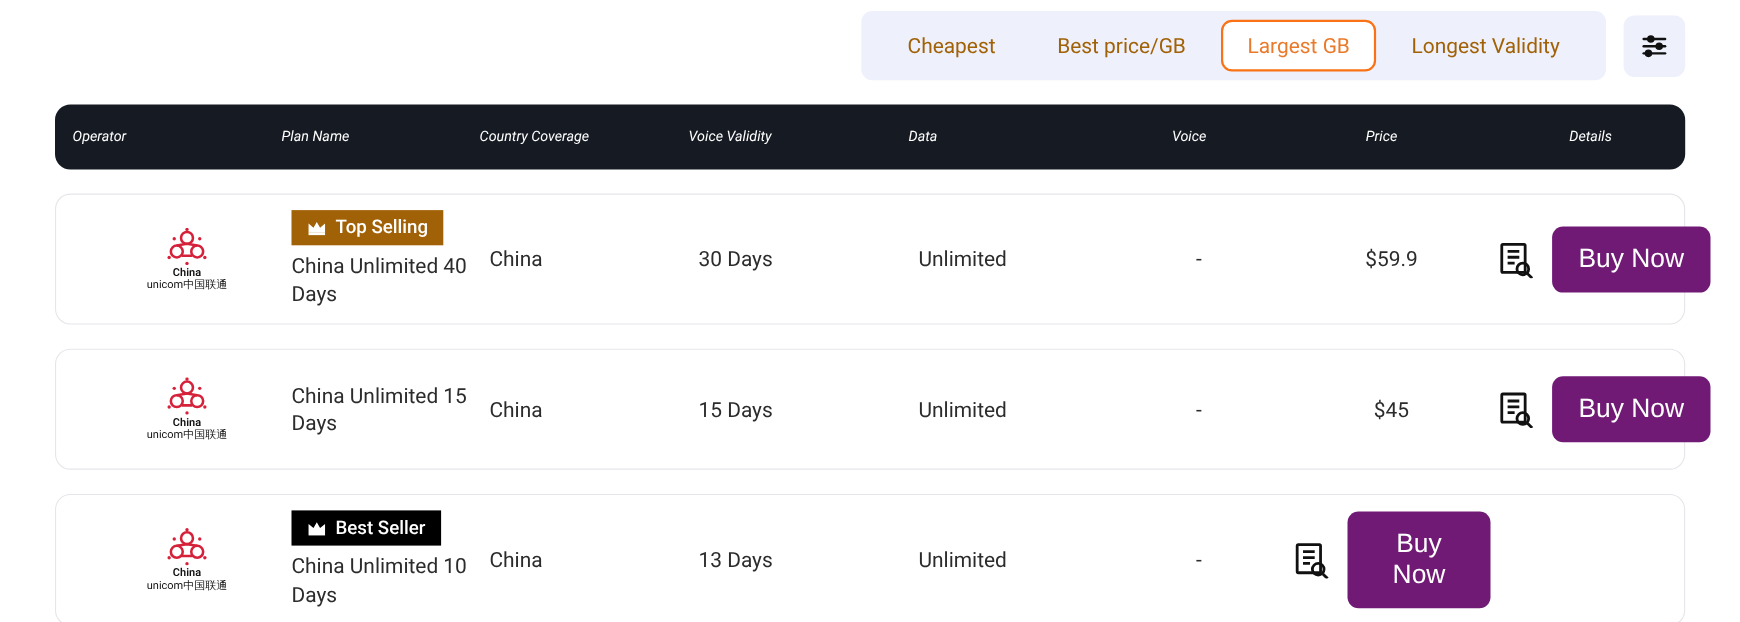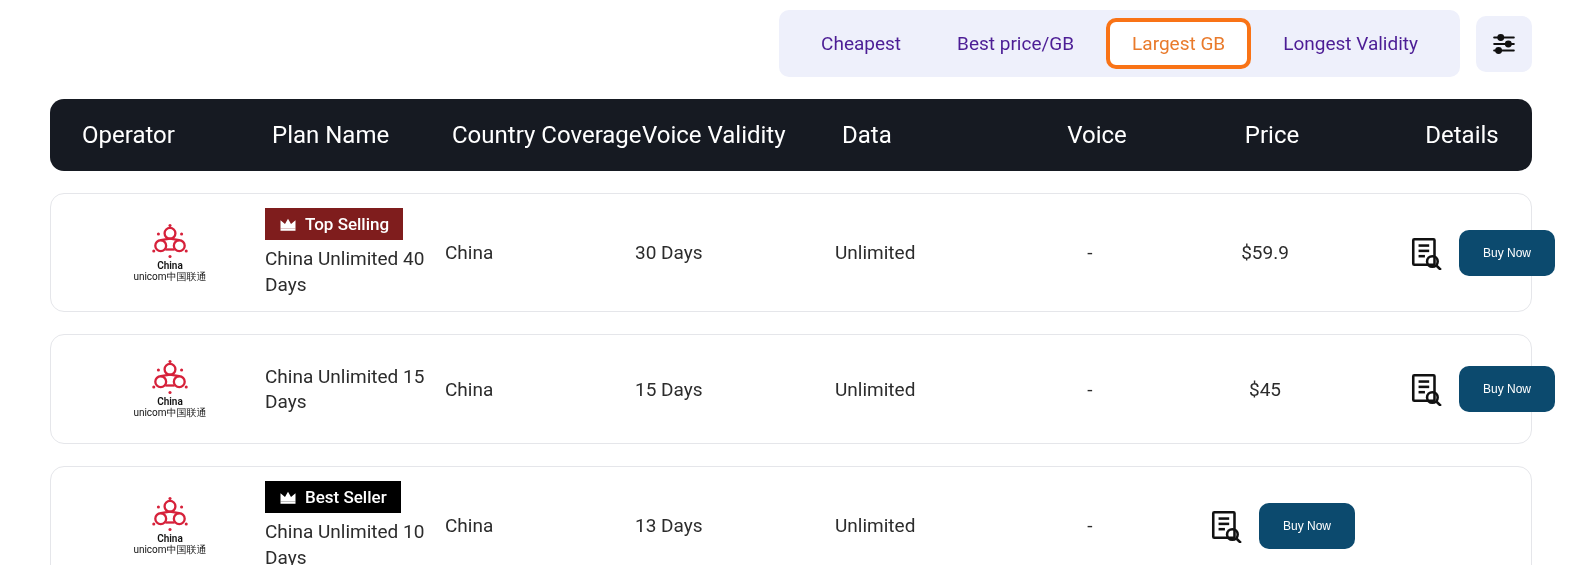--- a/index.html
+++ b/index.html
@@ -20,50 +20,51 @@
       display: flex;
       align-items: center;
       background: #eef0fb;
       border-radius: 10px;
       padding: 8px 18px;
       gap: 8px;
     }
     .filter-tab {
       padding: 10px 22px;
       font-size: 19px;
-      color: #4c1d95;
+      color: #a16207;
       border-radius: 10px;
       cursor: pointer;
       border: 2px solid transparent;
     }
     .filter-tab.active {
       color: #e97a2b;
-      border: 4px solid #f97316;
+      border: 2px solid #f97316;
       background: #fff;
     }
     .settings-btn {
       width: 56px;
       height: 56px;
       background: #eef0fb;
       border-radius: 10px;
       display: flex;
       align-items: center;
       justify-content: center;
       cursor: pointer;
     }
     .table-header {
       background: #161a22;
       color: #ffffff;
       border-radius: 14px;
       display: grid;
       grid-template-columns: 190px 180px 190px 200px 170px 170px 180px 200px;
       align-items: center;
-      padding: 22px 32px;
-      font-size: 24px;
+      padding: 22px 16px;
+      font-size: 13px;
       margin-top: 12px;
+      font-style: italic;
     }
     .table-row {
       border: 1px solid #e5e6ea;
       border-radius: 14px;
       display: grid;
       grid-template-columns: 190px 180px 190px 200px 170px 170px 180px 200px;
       align-items: center;
       padding: 14px 24px;
       font-size: 19px;
       color: #2c2c2c;
@@ -103,45 +104,45 @@
     .badge {
       display: inline-flex;
       align-items: center;
       gap: 8px;
       padding: 6px 14px;
       font-size: 17px;
       color: #fff;
       width: fit-content;
       font-weight: 500;
     }
-    .badge.orange { background: #7f1d1d; justify-content: space-between; }
+    .badge.orange { background: #a16207; justify-content: space-between; }
     .badge.black { background: #000000; }
     .plan-name {
       font-size: 19px;
       color: #2c2c2c;
       line-height: 1.35;
     }
     .details-cell {
       display: flex;
       align-items: center;
       justify-content: flex-end;
       gap: 16px;
     }
     .details-icon-wrap {
       cursor: pointer;
       display: flex;
       align-items: center;
     }
     .buy-btn {
-      background: #0c4a6e;
+      background: #701a75;
       color: #fff;
       border: none;
       border-radius: 10px;
       padding: 16px 24px;
-      font-size: 12px;
+      font-size: 24px;
       font-weight: 500;
       cursor: pointer;
     }
     .cell-center { text-align: left; }
     .voice-cell { text-align: center; }
     .price-cell { text-align: center; }
     .crown-icon { flex-shrink: 0; }
   </style>
 </head>
 <body>

